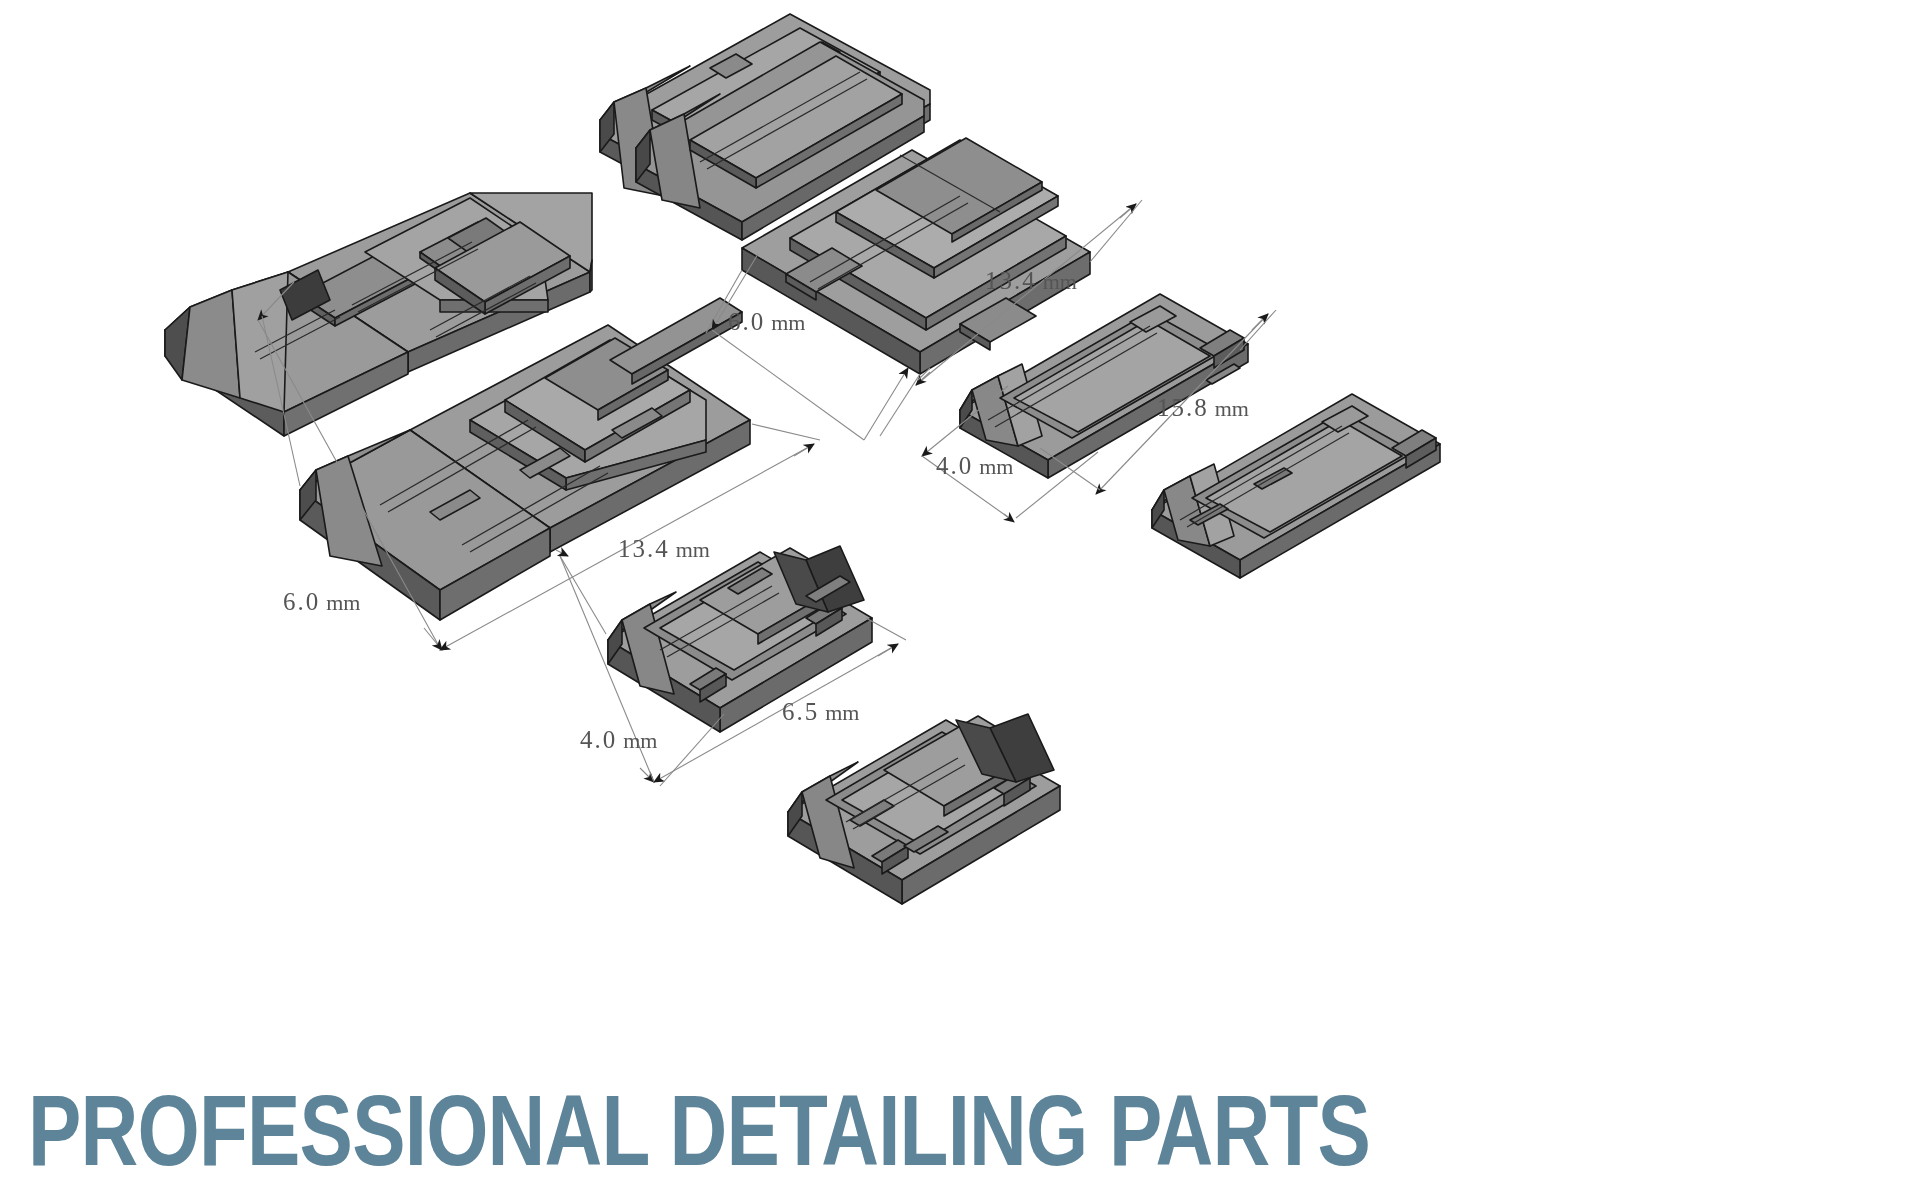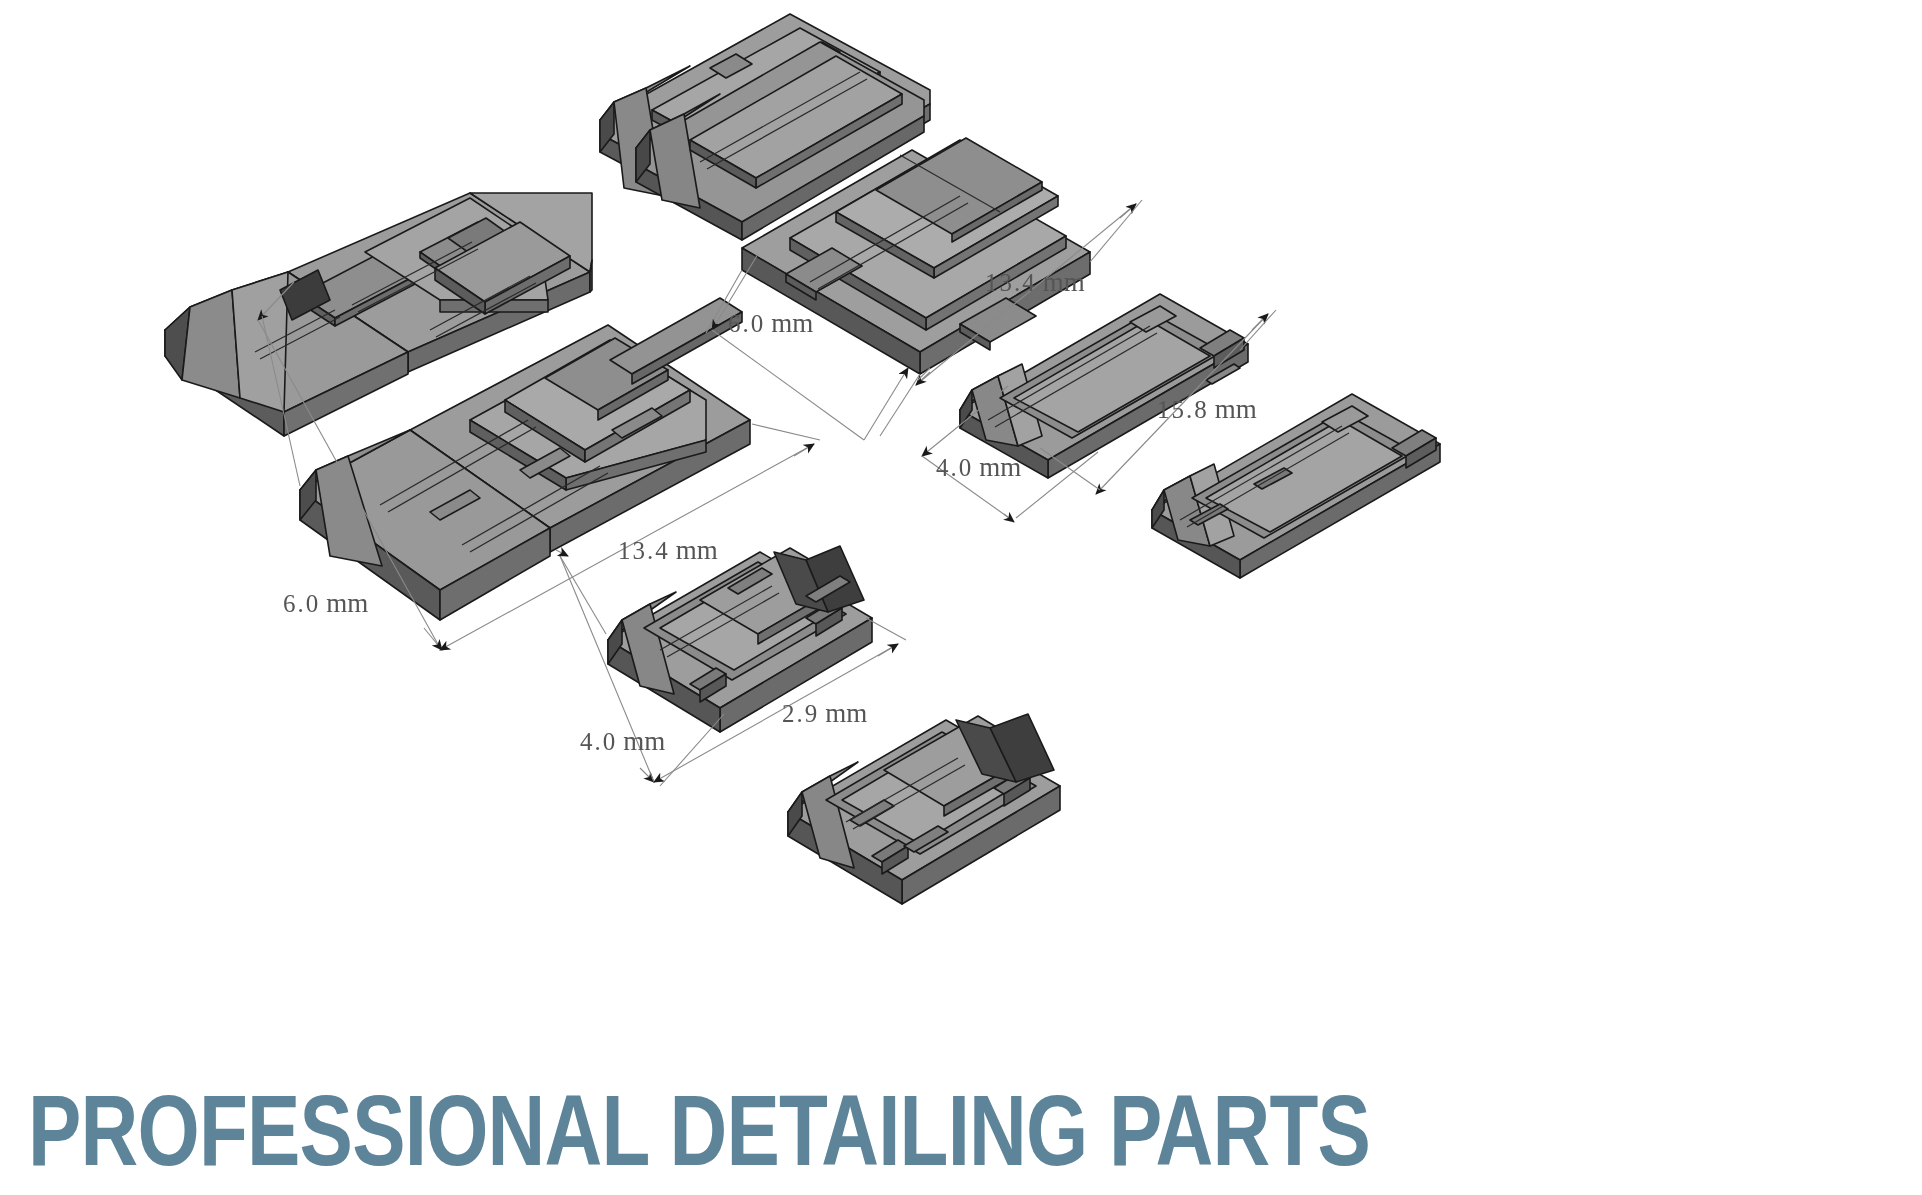--- a/index.html
+++ b/index.html
@@ -14,21 +14,21 @@
 
   .dim-label{
     position:absolute;
     color:#555555;
     font-family:"Liberation Serif", serif;
     font-size:25px;
     letter-spacing:2px;
     white-space:nowrap;
     user-select:none;
   }
-  .dim-label .unit{ font-size:27px; letter-spacing:0px; padding-left:6px;}
+  .dim-label .unit{ font-size:22px; letter-spacing:0px; padding-left:6px;}
 
   #title{
     position:absolute;
     left:28px;
     top:1080px;
     color:#5d8499;
     font-family:"Liberation Sans", sans-serif;
     font-weight:bold;
     font-size:100px;
     line-height:100px;
@@ -391,18 +391,18 @@
 
   <div class="dim-label" style="left:618px;top:535px;">
     <span>13.4</span><span class="unit">mm</span>
   </div>
 
   <div class="dim-label" style="left:580px;top:726px;">
     <span>4.0</span><span class="unit">mm</span>
   </div>
 
   <div class="dim-label" style="left:782px;top:698px;">
-    <span>2.9</span><span class="unit">mm</span>
+    <span>6.5</span><span class="unit">mm</span>
   </div>
 
   <div id="title">PROFESSIONAL DETAILING PARTS</div>
 
 </div>
 
 </body></html>

